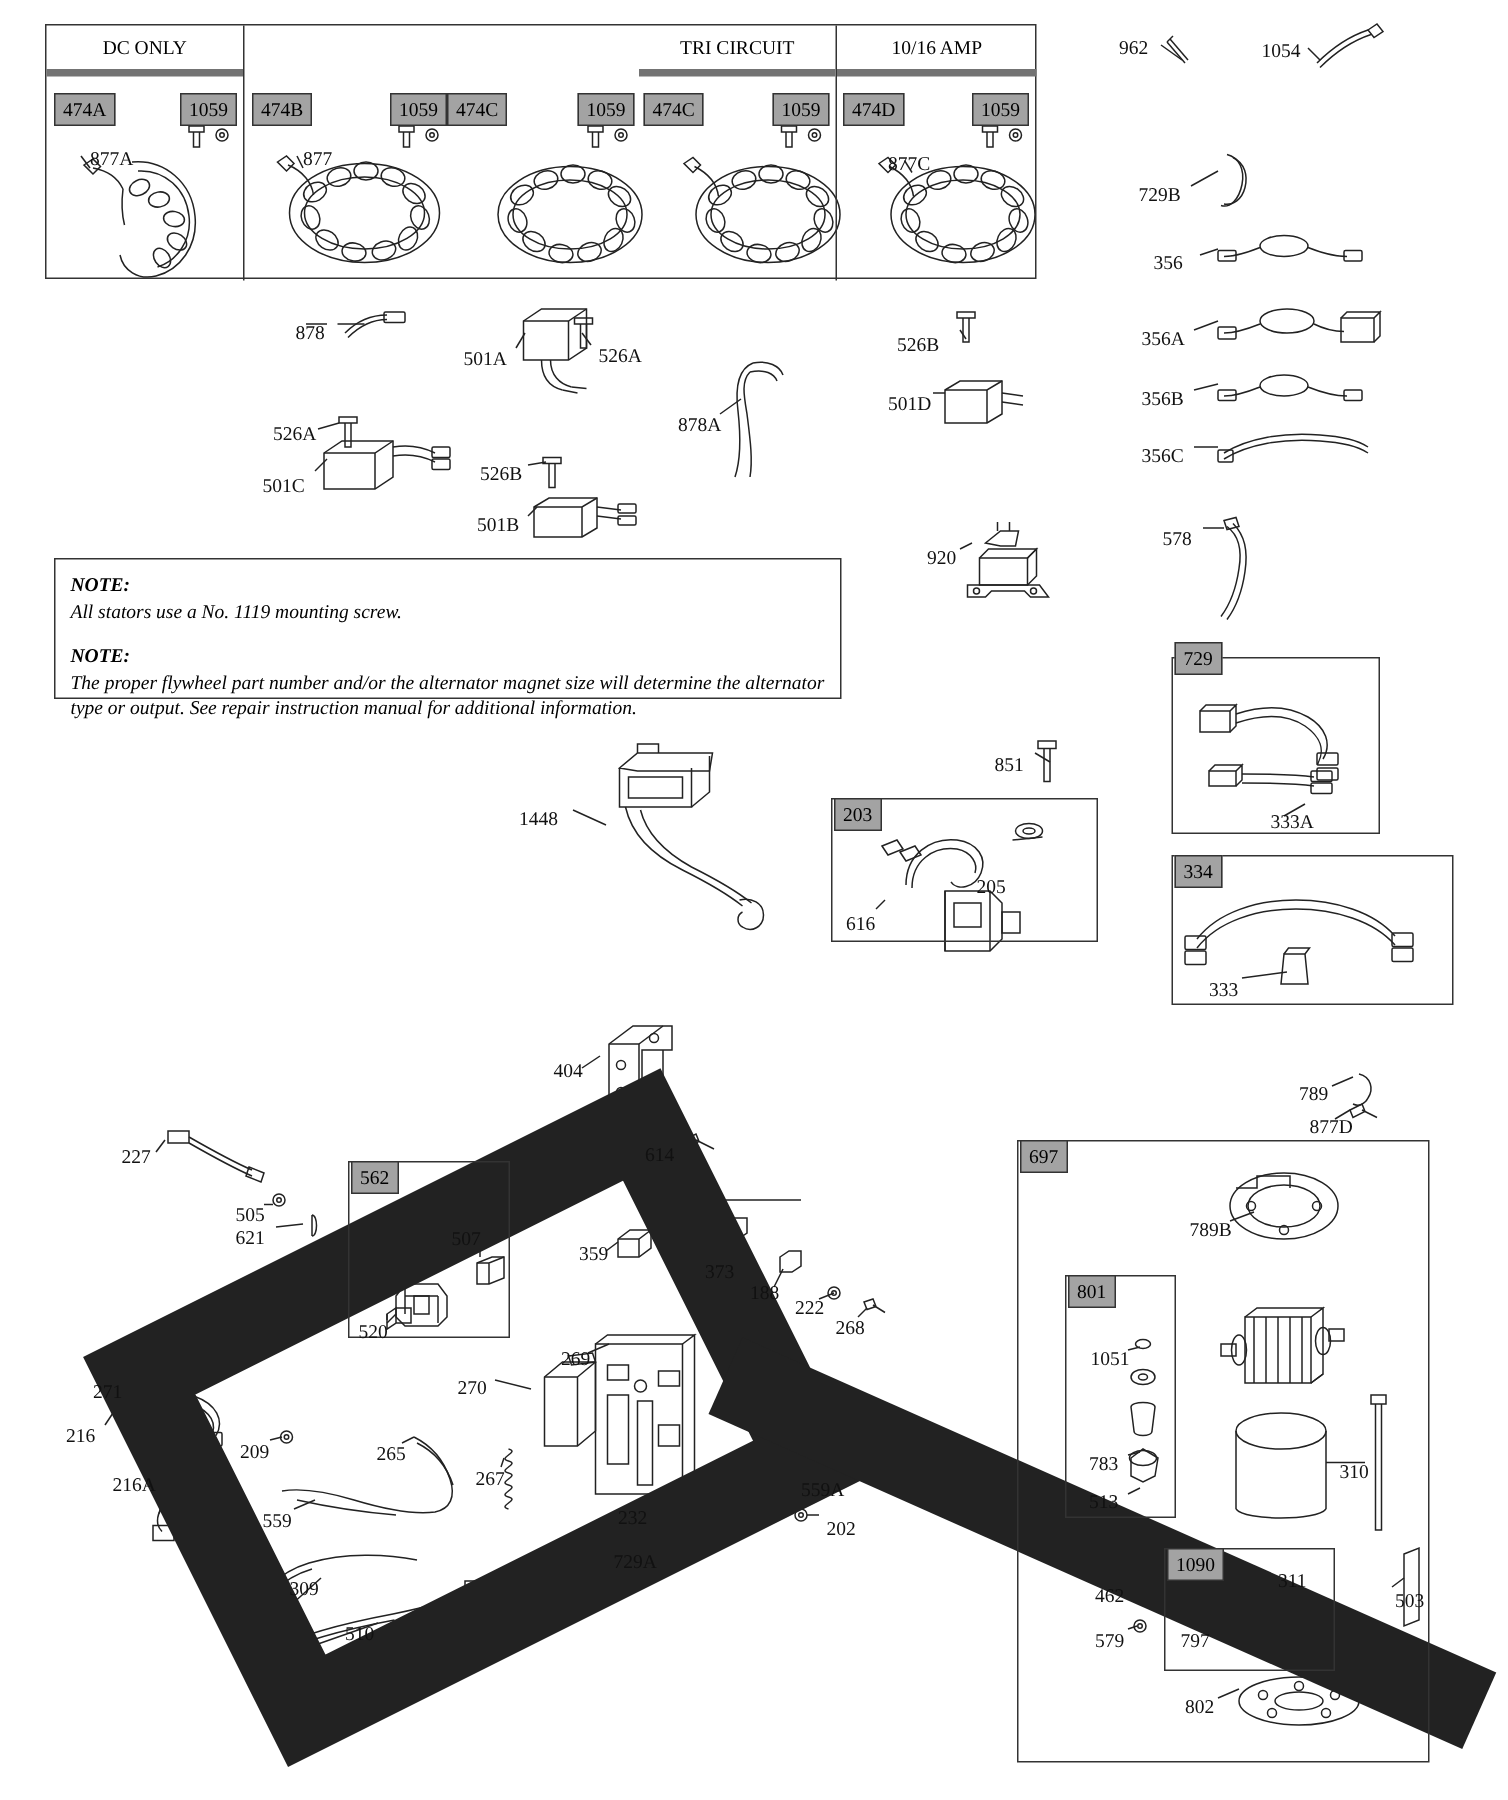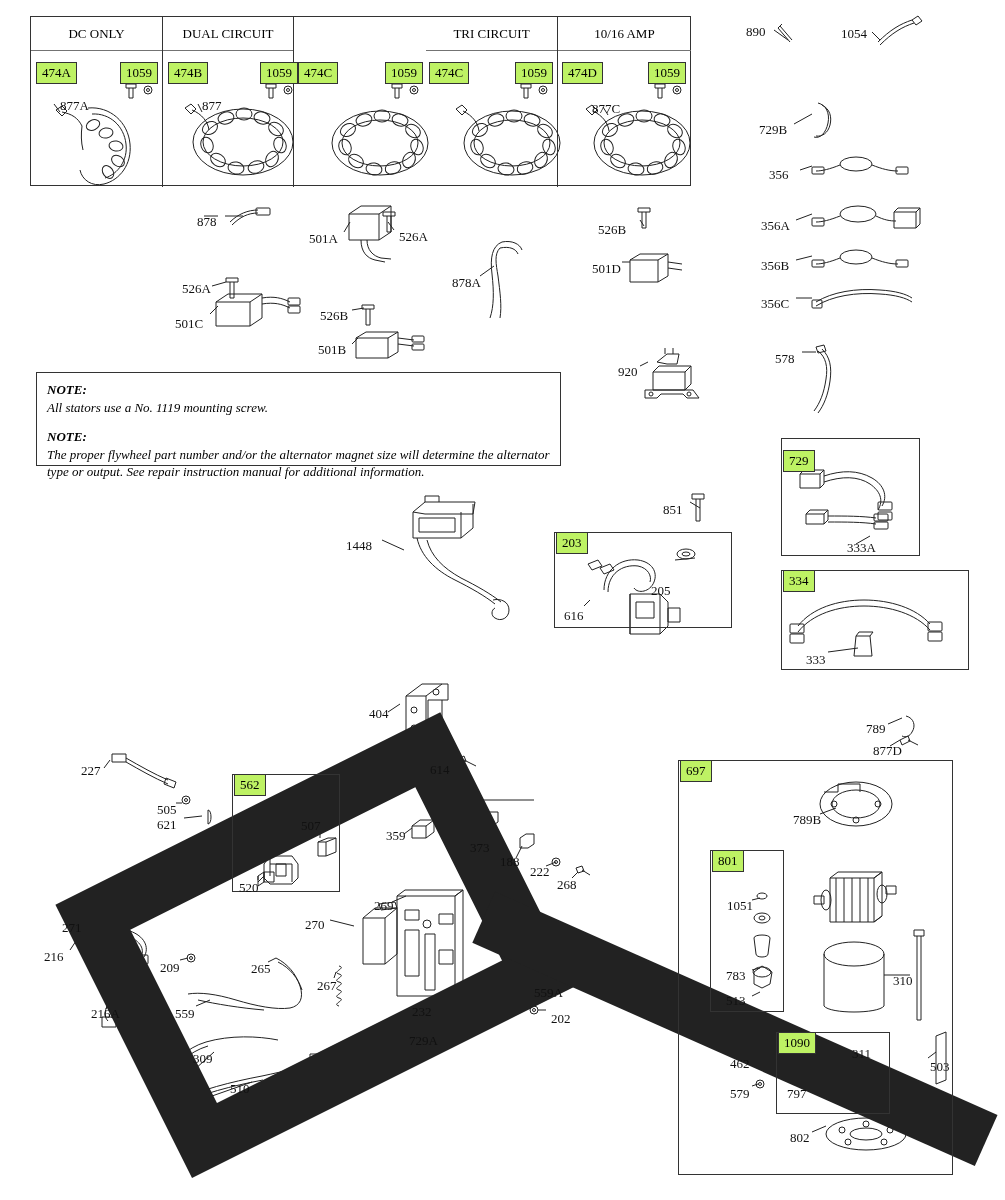--- a/index.html
+++ b/index.html
@@ -8,22 +8,22 @@
   .box{position:absolute;border:1px solid #333;box-sizing:border-box;}
   svg{position:absolute;top:0;left:0;width:1005px;height:1200px;pointer-events:none;}
   .note{position:absolute;border:1px solid #333;box-sizing:border-box;background:#fff;padding:8px 10px;}
   .note .row{display:flex;font-size:13px;font-style:italic;line-height:1.35;margin-bottom:4px;flex-direction:column;}
   .note .row b{font-style:italic;font-weight:bold;margin-right:6px;white-space:nowrap;}
   .note .row span{display:block;}
   .noteicon{display:inline-block;width:16px;height:8px;margin-left:6px;}
   .tbl{position:absolute;left:30px;top:16px;width:661px;height:170px;border:1px solid #333;box-sizing:border-box;}
   .tbl .col{position:absolute;top:0;height:170px;border-right:1px solid #333;box-sizing:border-box;}
   .tbl .col.last{border-right:none;}
-  .tbl .colhdr{position:absolute;top:0;left:0;right:0;height:34px;border-bottom:1px solid #737373;box-sizing:border-box;display:flex;align-items:center;justify-content:center;font-size:13px;}
-  .pn{position:absolute;border:1px solid #333;box-sizing:border-box;font-size:13px;padding:2px 5px;background:#bef264;}
+  .tbl .colhdr{position:absolute;top:0;left:0;right:0;height:34px;border-bottom:5px solid #737373;box-sizing:border-box;display:flex;align-items:center;justify-content:center;font-size:13px;}
+  .pn{position:absolute;border:1px solid #333;box-sizing:border-box;font-size:13px;padding:2px 5px;background:#a3a3a3;}
 </style>
 </head>
 <body>
 
 <svg viewBox="0 0 1005 1200" xmlns="http://www.w3.org/2000/svg">
   <g fill="none" stroke="#222" stroke-width="1">
 
     <g transform="translate(48,100)">
       <path d="M40 8 C62 6 80 22 82 44 C84 64 72 80 56 84 C44 87 34 80 32 70"></path>
       <path d="M44 14 C62 13 76 26 78 44 C80 60 70 74 57 78"></path>
@@ -569,23 +569,20 @@
     <path d="M928 1058 l8 -6"></path>
     <path d="M812 1132 l14 -6"></path>
     <path d="M856 544 l14 -8"></path>
   </g>
 </svg>
 
 <div class="tbl">
   <div class="col" style="left:0;width:132px;">
     <div class="colhdr">DC ONLY</div>
   </div>
-  <div class="col" style="left:132px;width:131px;">
-    <div class="colhdr">DUAL CIRCUIT</div>
-  </div>
   <div class="col" style="left:395px;width:132px;">
     <div class="colhdr">TRI CIRCUIT</div>
   </div>
   <div class="col last" style="left:527px;width:133px;">
     <div class="colhdr">10/16 AMP</div>
   </div>
 </div>
 
 <div class="pn" style="left:36px;top:62px;">474A</div>
 <div class="pn" style="left:120px;top:62px;">1059</div>
@@ -622,41 +619,41 @@
 </div>
 
 <div class="box" style="left:781px;top:438px;width:139px;height:118px;"></div>
 <div class="box" style="left:781px;top:570px;width:188px;height:100px;"></div>
 <div class="box" style="left:554px;top:532px;width:178px;height:96px;"></div>
 <div class="box" style="left:232px;top:774px;width:108px;height:118px;"></div>
 <div class="box" style="left:678px;top:760px;width:275px;height:415px;"></div>
 <div class="box" style="left:710px;top:850px;width:74px;height:162px;"></div>
 <div class="box" style="left:776px;top:1032px;width:114px;height:82px;"></div>
 
-<div class="pn" style="left:783px;top:450px;">729</div>
+<div class="pn" style="left:783px;top:428px;">729</div>
 <div class="pn" style="left:783px;top:570px;">334</div>
 <div class="pn" style="left:556px;top:532px;">203</div>
 <div class="pn" style="left:234px;top:774px;">562</div>
 <div class="pn" style="left:680px;top:760px;">697</div>
 <div class="pn" style="left:712px;top:850px;">801</div>
 <div class="pn" style="left:778px;top:1032px;">1090</div>
 
 <div class="lbl" style="left:197px;top:214px;">878</div>
 <div class="lbl" style="left:309px;top:231px;">501A</div>
 <div class="lbl" style="left:399px;top:229px;">526A</div>
 <div class="lbl" style="left:452px;top:275px;">878A</div>
 <div class="lbl" style="left:598px;top:222px;">526B</div>
 <div class="lbl" style="left:592px;top:261px;">501D</div>
 <div class="lbl" style="left:182px;top:281px;">526A</div>
 <div class="lbl" style="left:175px;top:316px;">501C</div>
 <div class="lbl" style="left:320px;top:308px;">526B</div>
 <div class="lbl" style="left:318px;top:342px;">501B</div>
 <div class="lbl" style="left:618px;top:364px;">920</div>
 
-<div class="lbl" style="left:746px;top:24px;">890</div>
+<div class="lbl" style="left:746px;top:24px;">962</div>
 <div class="lbl" style="left:841px;top:26px;">1054</div>
 <div class="lbl" style="left:759px;top:122px;">729B</div>
 <div class="lbl" style="left:769px;top:167px;">356</div>
 <div class="lbl" style="left:761px;top:218px;">356A</div>
 <div class="lbl" style="left:761px;top:258px;">356B</div>
 <div class="lbl" style="left:761px;top:296px;">356C</div>
 <div class="lbl" style="left:775px;top:351px;">578</div>
 <div class="lbl" style="left:847px;top:540px;">333A</div>
 <div class="lbl" style="left:806px;top:652px;">333</div>
 
@@ -675,21 +672,21 @@
 <div class="lbl" style="left:386px;top:828px;">359</div>
 <div class="lbl" style="left:470px;top:840px;">373</div>
 <div class="lbl" style="left:500px;top:854px;">188</div>
 <div class="lbl" style="left:530px;top:864px;">222</div>
 <div class="lbl" style="left:557px;top:877px;">268</div>
 <div class="lbl" style="left:374px;top:898px;">269</div>
 <div class="lbl" style="left:305px;top:917px;">270</div>
 <div class="lbl" style="left:62px;top:920px;">271</div>
 <div class="lbl" style="left:44px;top:949px;">216</div>
 <div class="lbl" style="left:160px;top:960px;">209</div>
-<div class="lbl" style="left:91px;top:982px;margin-top:24px;">216A</div>
+<div class="lbl" style="left:75px;top:982px;">216A</div>
 <div class="lbl" style="left:251px;top:961px;">265</div>
 <div class="lbl" style="left:317px;top:978px;">267</div>
 <div class="lbl" style="left:175px;top:1006px;">559</div>
 <div class="lbl" style="left:534px;top:985px;">559A</div>
 <div class="lbl" style="left:551px;top:1011px;">202</div>
 <div class="lbl" style="left:412px;top:1004px;">232</div>
 <div class="lbl" style="left:409px;top:1033px;">729A</div>
 <div class="lbl" style="left:193px;top:1051px;">309</div>
 <div class="lbl" style="left:230px;top:1081px;">510</div>
 

